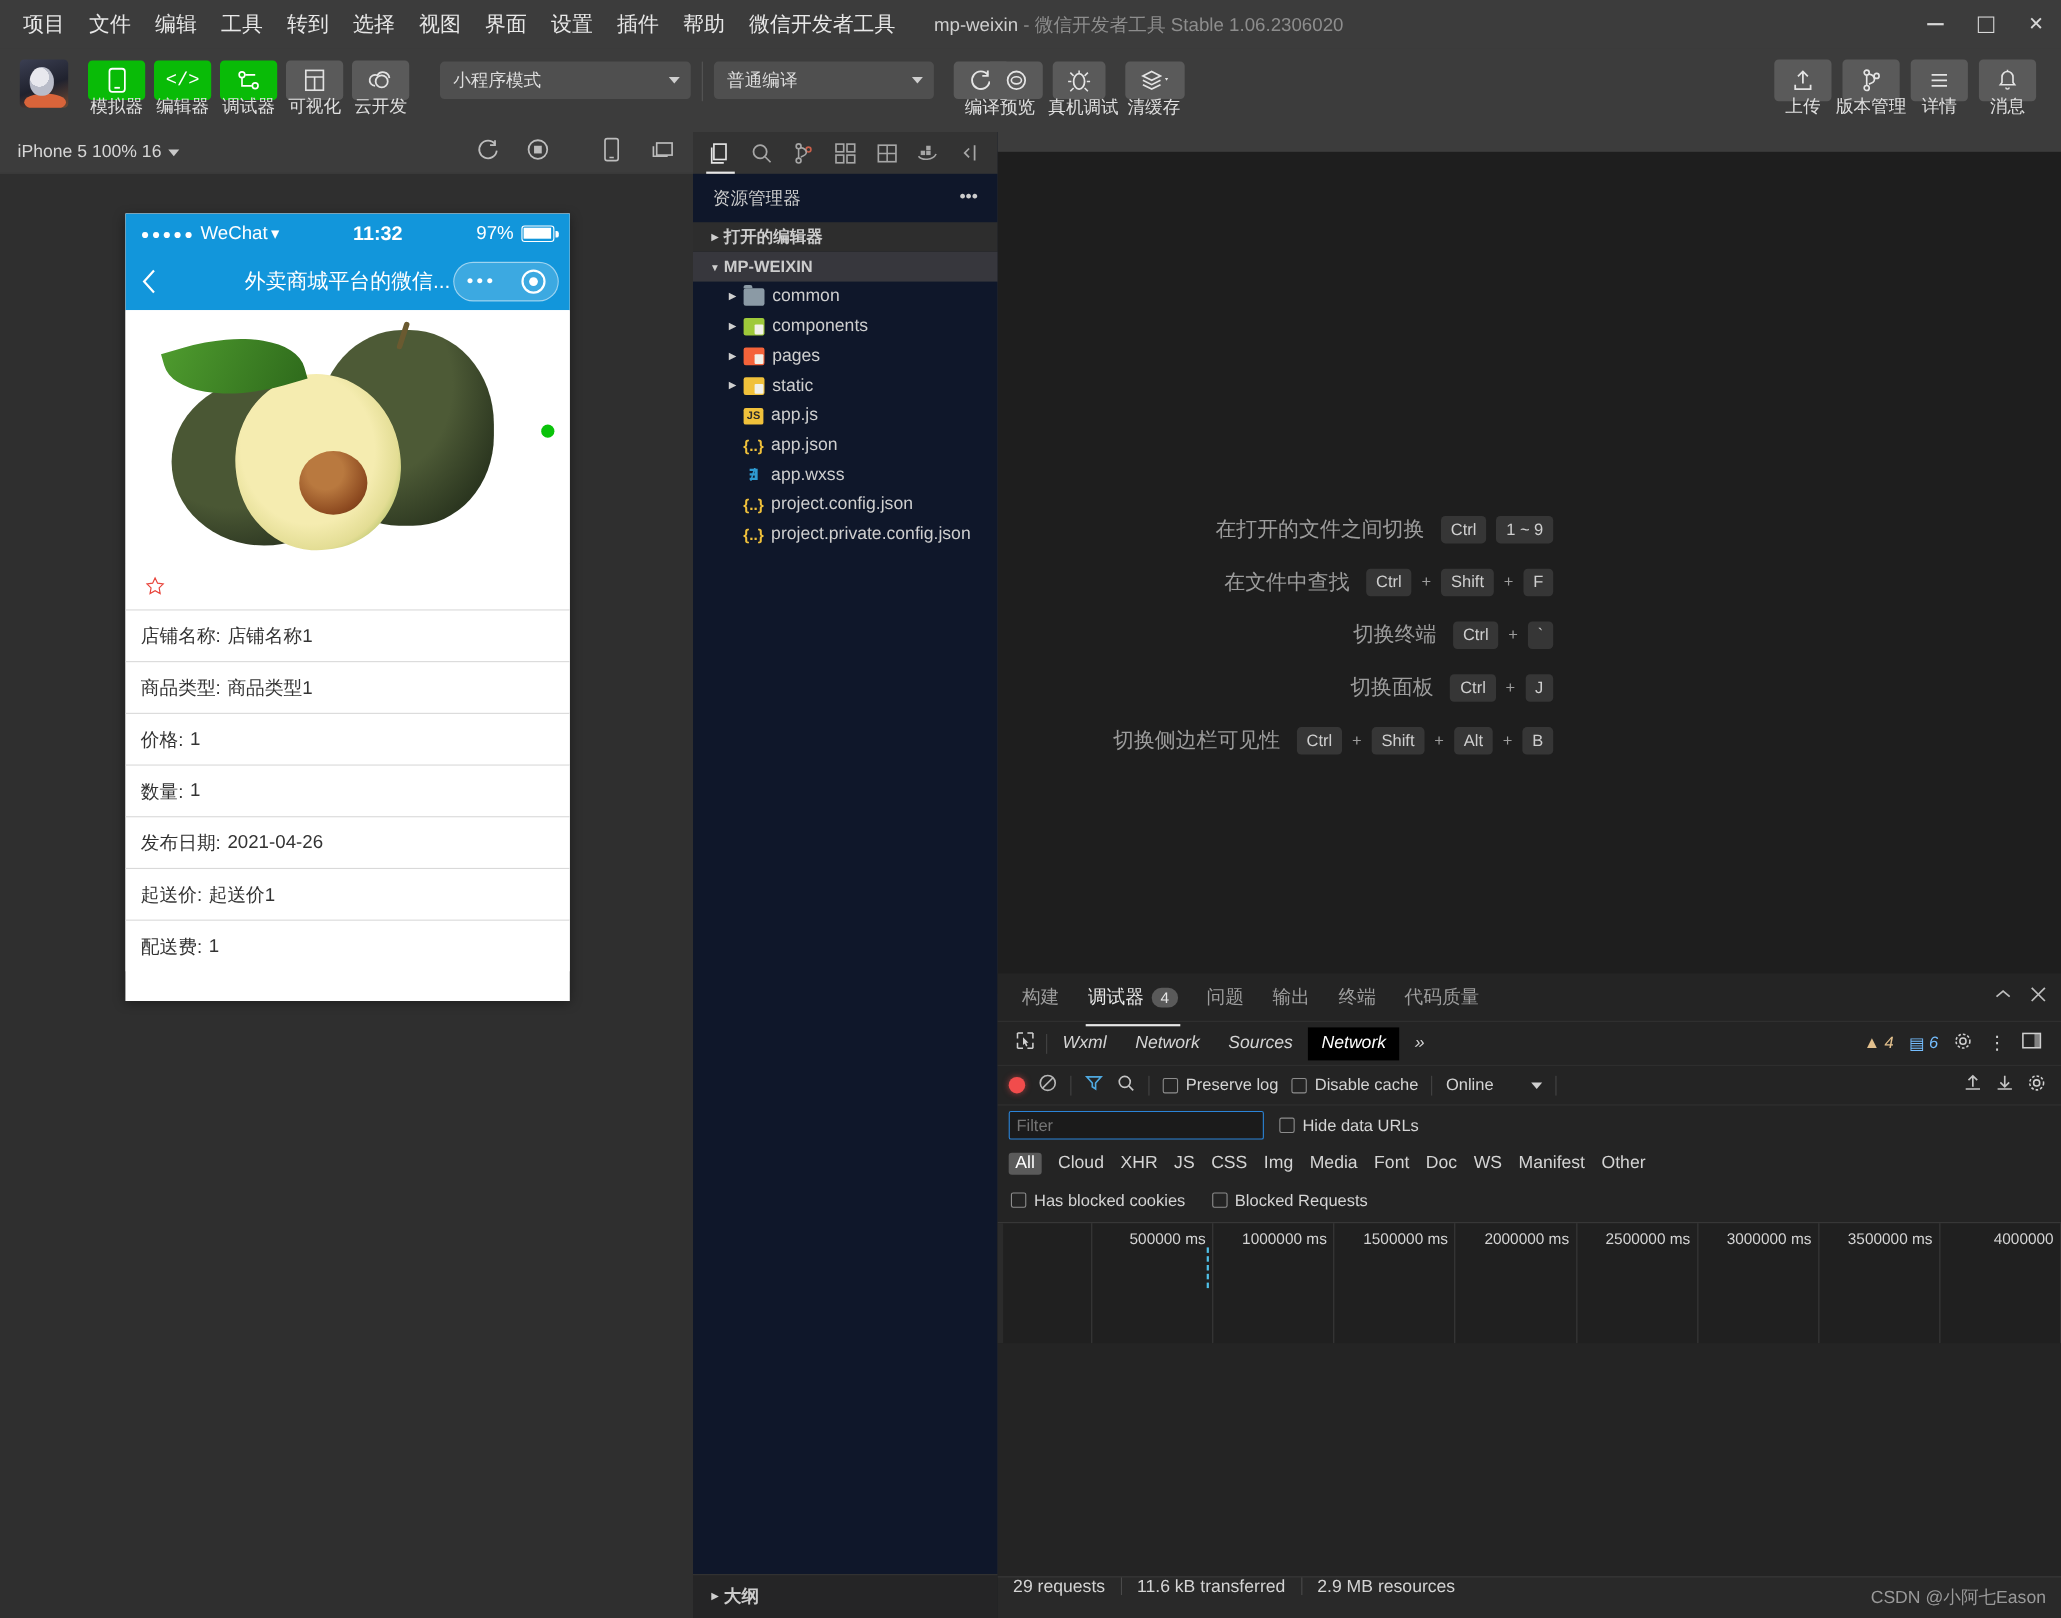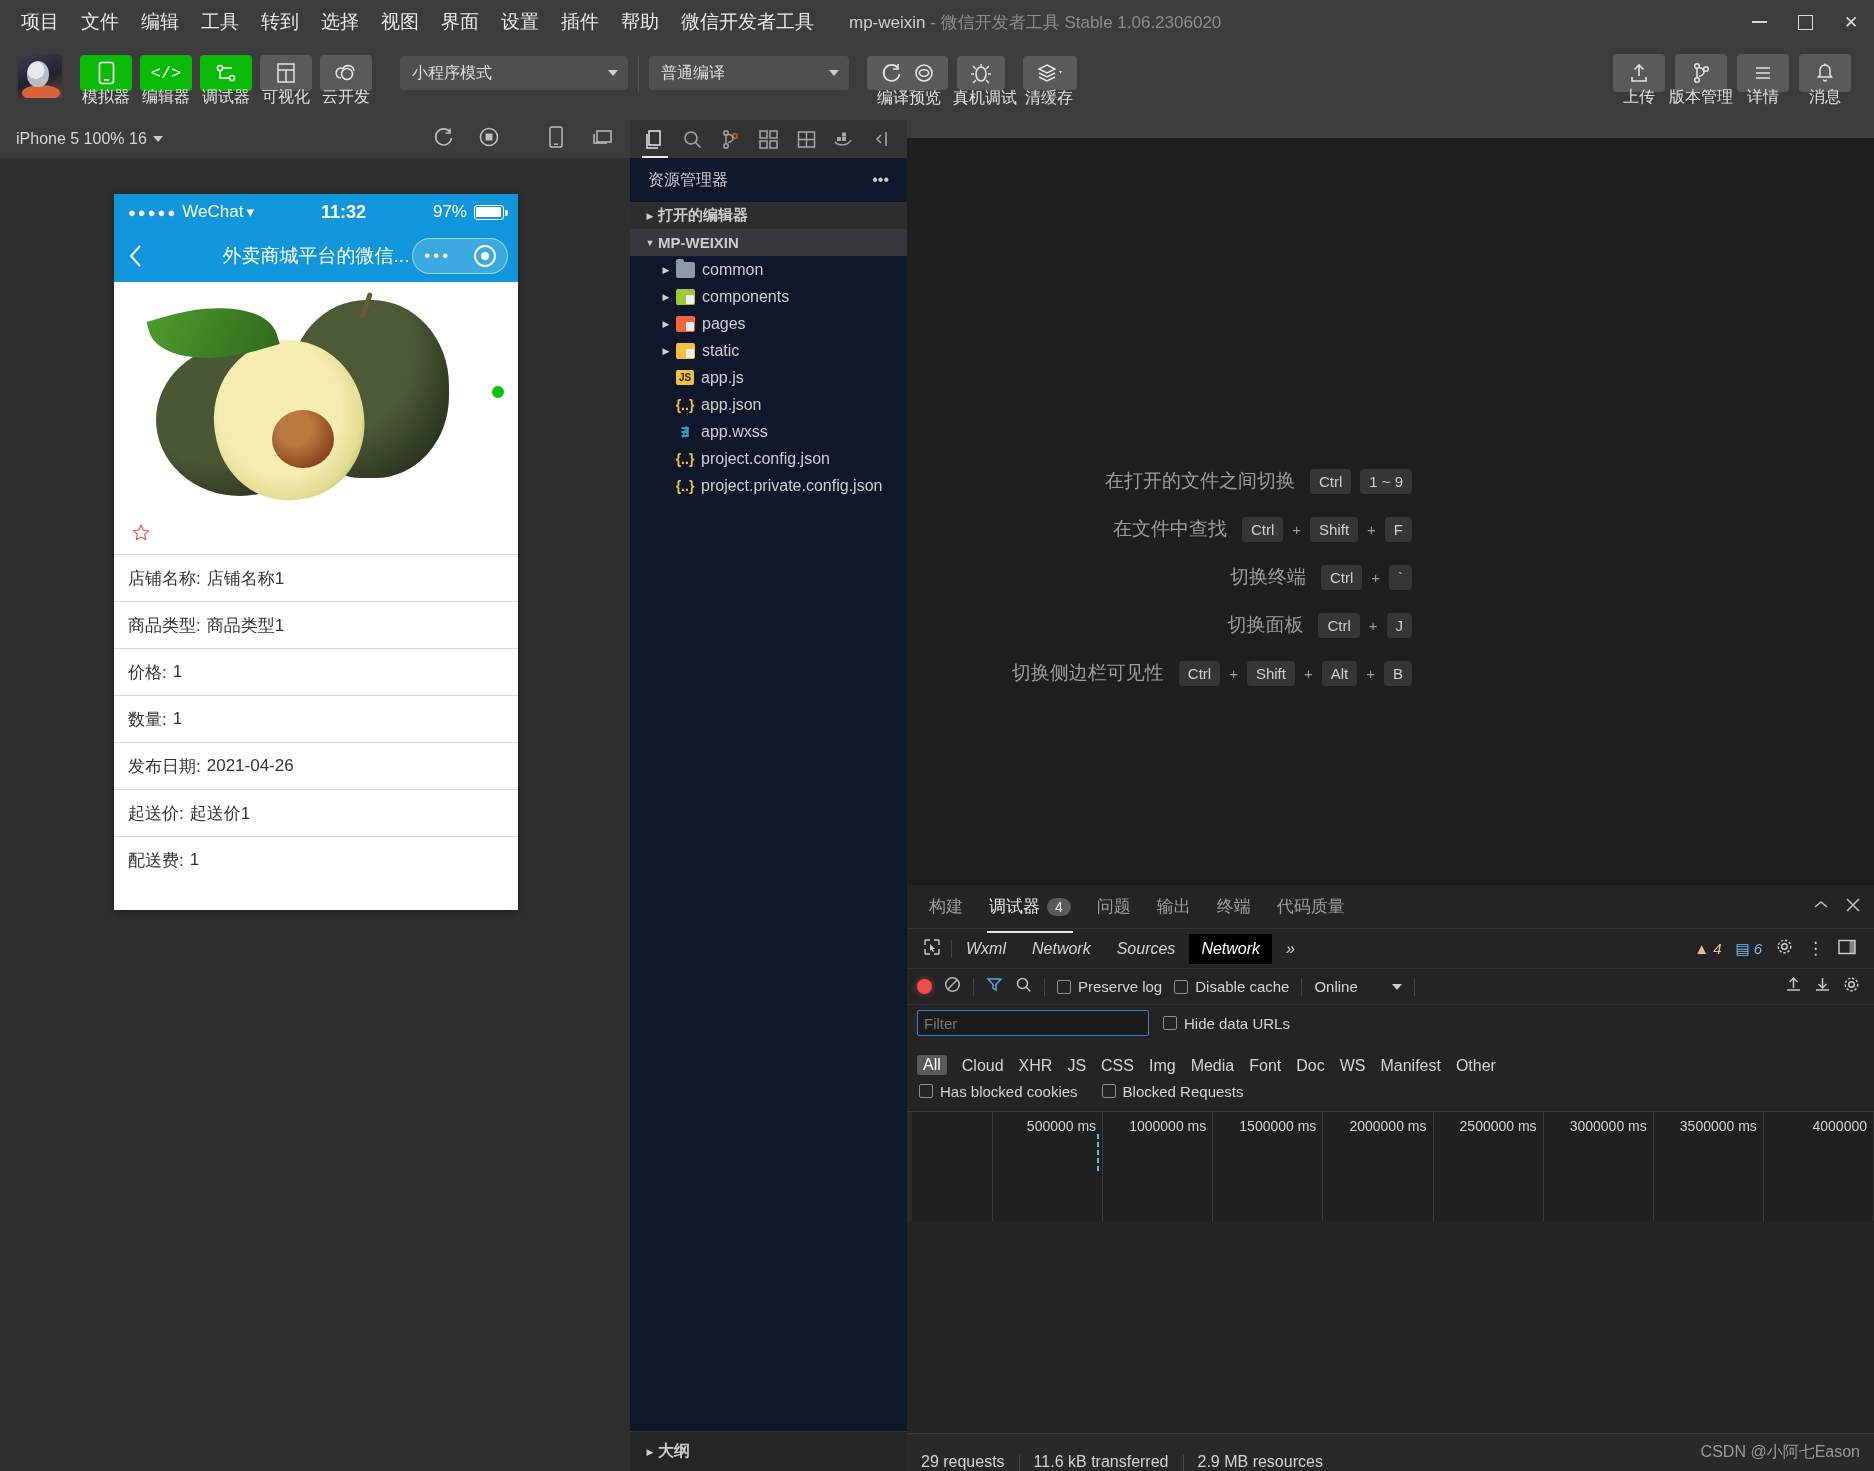--- a/index.html
+++ b/index.html
@@ -152,32 +152,32 @@
   .info { color:#75beff; font-size:15px; display:flex; align-items:center; gap:4px; }
   .nt-row { height:36px; display:flex; align-items:center; padding:0 10px; gap:12px; border-bottom:1px solid #303030;}
   .rec { width:15px; height:15px; border-radius:50%; background:#f14c4c; box-shadow:0 0 6px rgba(241,76,76,.6); }
   .cb { width:14px; height:14px; border:1px solid #8d8d8d; border-radius:2px; display:inline-block; }
   .nt-lbl { color:#d4d4d4; font-size:15px; display:flex; align-items:center; gap:7px; }
   .sep { width:1px; height:18px; background:#444; }
   .online { color:#d4d4d4; font-size:15px; display:flex; align-items:center; gap:6px; }
   .filter-row { height:36px; display:flex; align-items:center; padding:0 10px; gap:14px; }
   .filter-in { width:232px; height:26px; background:#1b1b1b; border:1px solid #2b84d8; border-radius:2px;
      color:#bbb; font-size:15px; padding:0 6px; font-family:inherit; outline:none; }
-  .types { height:34px; display:flex; align-items:flex-end; padding:0 10px; gap:15px; color:#d4d4d4; font-size:16px; }
+  .types { height:34px; display:flex; align-items:center; padding:0 10px; gap:15px; color:#d4d4d4; font-size:16px; }
   .type.sel { background:#5a5a5a; border-radius:3px; padding:1px 6px; color:#fff; }
   .blocked { height:32px; display:flex; align-items:center; padding:0 12px; gap:24px; }
   .tl { position:absolute; left:0; right:0; top:226px; height:110px; background:#202020; border-top:1px solid #3a3a3a;}
   .tl-cells { display:flex; height:100%; }
   .tl-cell { flex:1; border-right:1px solid #3a3a3a; position:relative; }
   .tl-cell span { position:absolute; right:6px; top:6px; color:#d4d4d4; font-size:14px; white-space:nowrap; }
   .tl-left { position:absolute; left:0; top:0; width:5px; height:100%; background:#2b2b2b; }
   .tl-mark { position:absolute; left:190px; top:22px; width:2px; height:58px; }
   .tl-mark i { display:block; width:2px; height:5px; background:#4fc1e9; margin-bottom:3px; }
   .dt-status { position:absolute; left:0; bottom:0; width:967px; height:38px; background:#292929;
-     display:flex; align-items:flex-end; padding:0 14px; gap:14px; color:#d4d4d4; font-size:16px;
+     display:flex; align-items:flex-start; padding:0 14px; gap:14px; color:#d4d4d4; font-size:16px;
      border-top:1px solid #3a3a3a; }
   .stat-sep { width:1px; height:16px; background:#4a4a4a; }
   .csdn { position:absolute; right:14px; bottom:8px; color:#9a9a9a; font-size:16px; }
   .left-edge { position:absolute; left:0; top:120px; width:4px; height:1351px; background:#2b2b2b; }
   .top-strip { position:absolute; left:0; top:0; width:1874px; height:8px;
      background:linear-gradient(90deg,#1b2a3d,#223349 40%,#1d2b3e); }
 </style>
 </head>
 <body>
 

